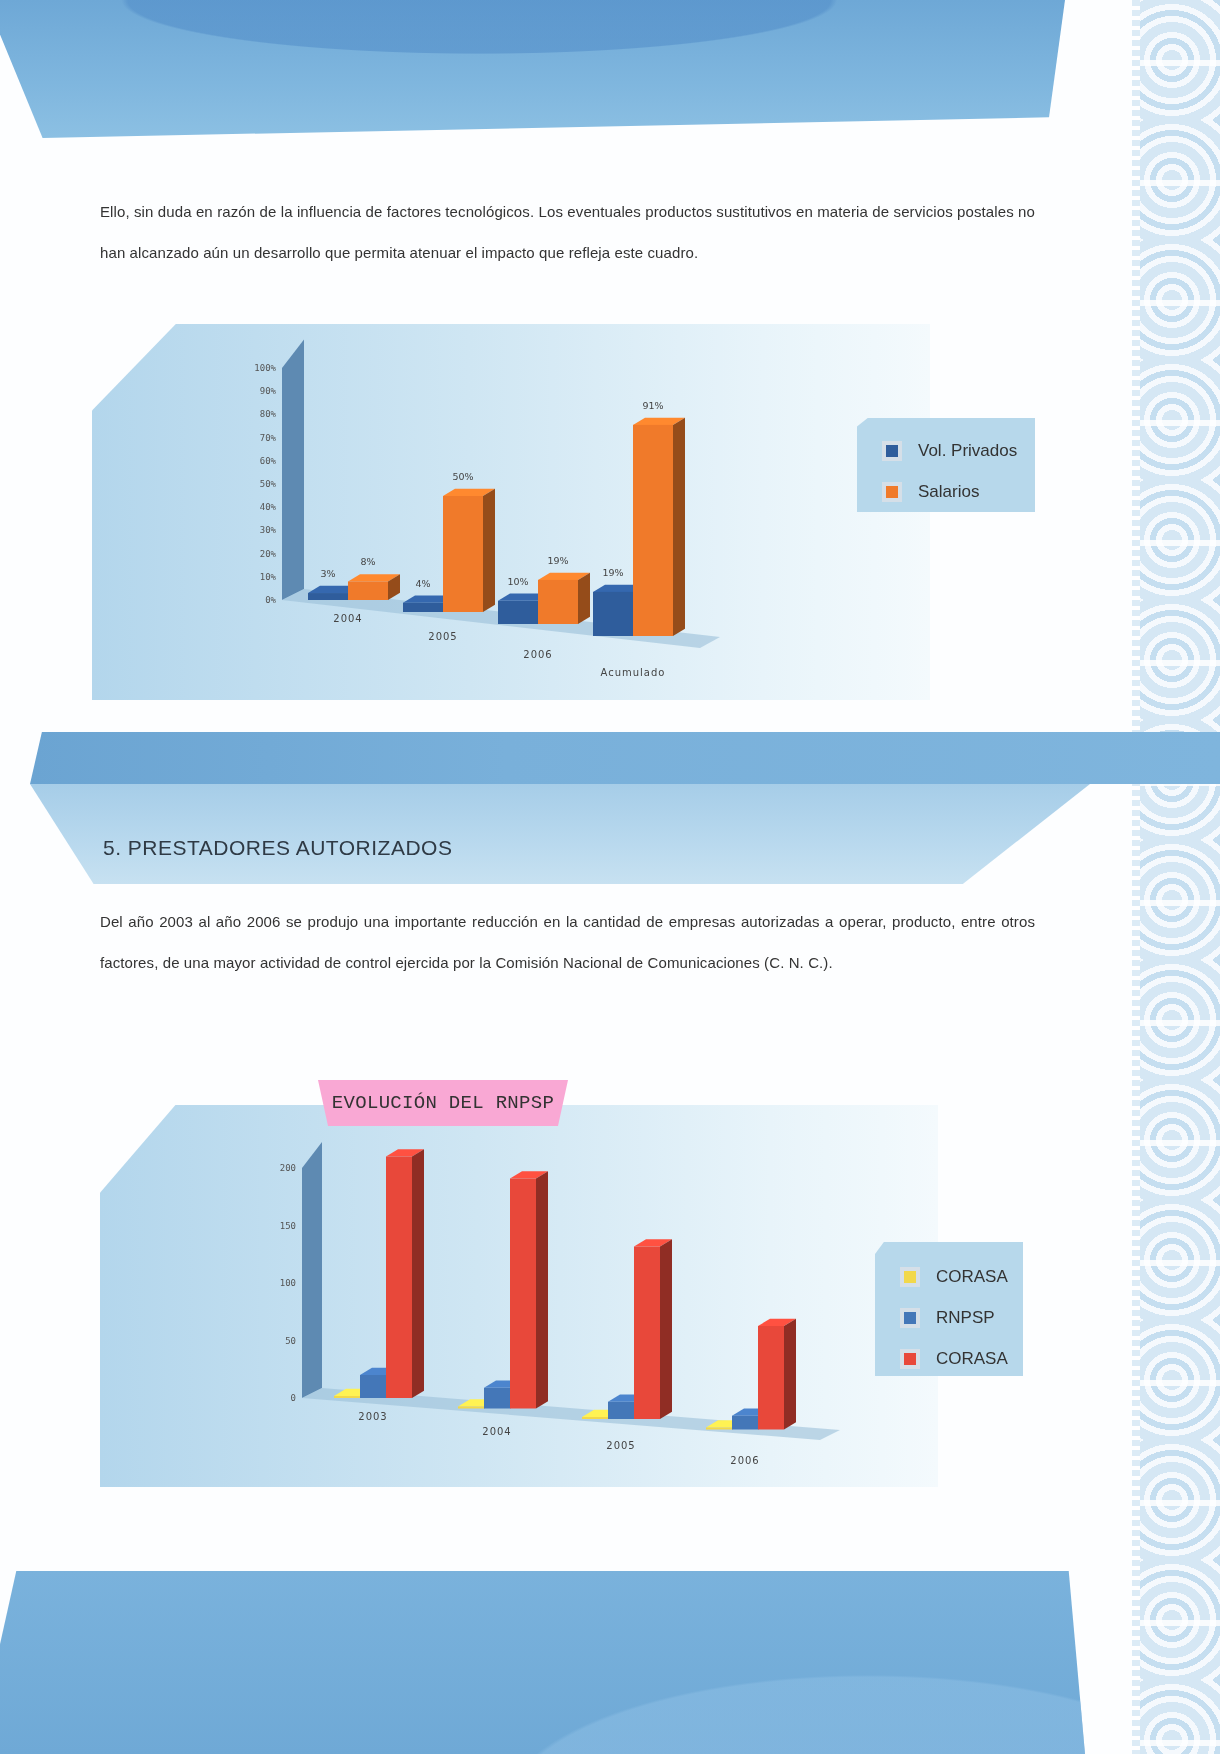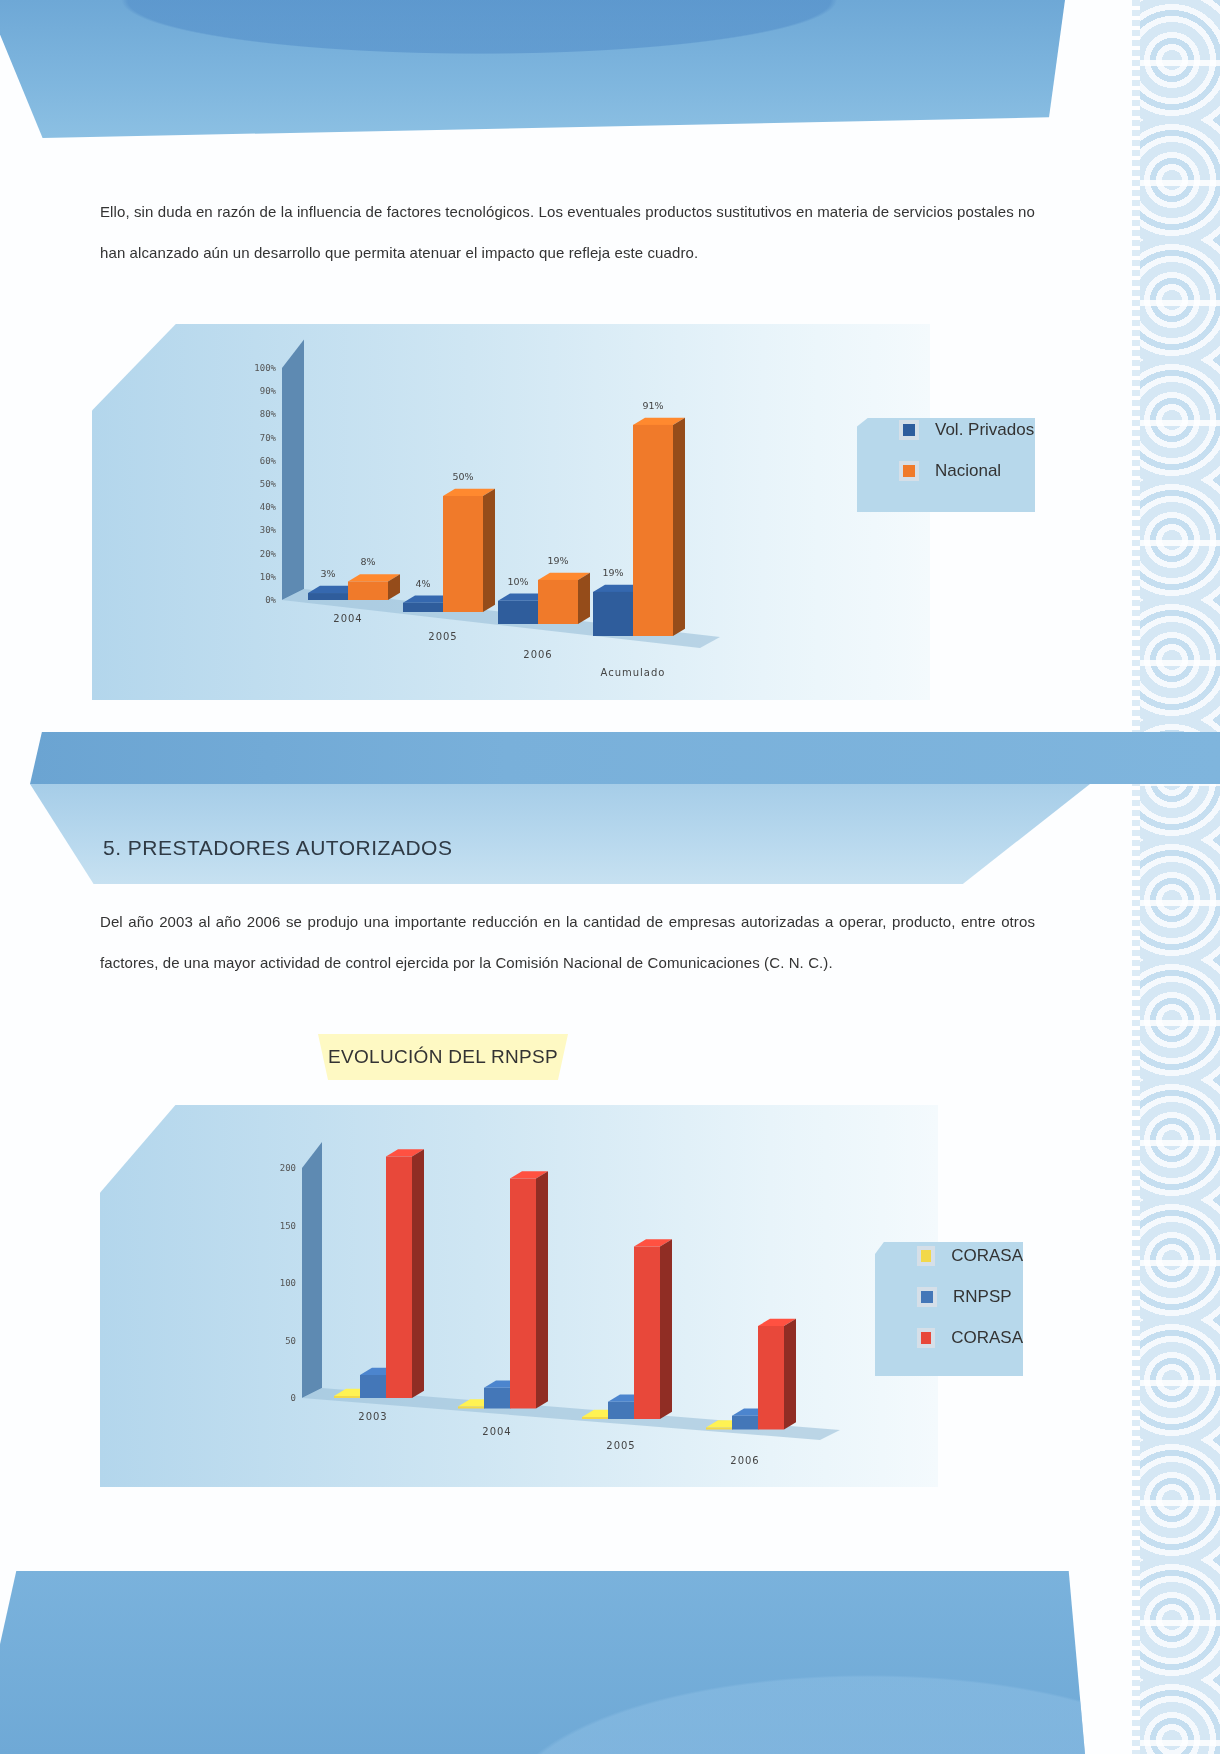--- a/index.html
+++ b/index.html
@@ -45,37 +45,37 @@
     position: absolute; left: 92px; top: 324px; width: 838px; height: 376px;
     background: linear-gradient(90deg, #b3d6ec 0%, #cfe6f3 45%, #e8f4fa 80%, #f4fafd 100%);
     clip-path: polygon(10% 0, 100% 0, 100% 100%, 0 100%, 0 23%);
   }
   .panel2 {
     position: absolute; left: 100px; top: 1105px; width: 838px; height: 382px;
     background: linear-gradient(90deg, #b3d6ec 0%, #cfe6f3 45%, #e8f4fa 80%, #f4fafd 100%);
     clip-path: polygon(9% 0, 100% 0, 100% 100%, 0 100%, 0 23%);
   }
   .chart-title-tab {
-    position: absolute; left: 318px; top: 1034px; width: 250px; height: 46px;
-    background: #fef9c3;
+    position: absolute; left: 318px; top: 1080px; width: 250px; height: 46px;
+    background: #f9a8d4;
     clip-path: polygon(0 0, 100% 0, 96% 100%, 4% 100%);
     display: flex; align-items: center; justify-content: center;
-    font-family: Liberation Sans, sans-serif; font-size: 19px; color: #333; letter-spacing: 0.3px;
+    font-family: Liberation Mono, monospace; font-size: 19px; color: #333; letter-spacing: 0.3px;
   }
   svg.chart { position: absolute; overflow: visible; }
   .tick { font-family: "DejaVu Sans Mono", monospace; font-size: 9px; fill: #555; }
   .cat { font-family: "DejaVu Sans", sans-serif; font-size: 10px; fill: #444; letter-spacing: 1px; }
   .vlabel { font-family: "DejaVu Sans", sans-serif; font-size: 9.5px; fill: #444; }
 
   .legend {
     position: absolute; background: #b7d8eb;
     clip-path: polygon(6% 0, 100% 0, 100% 100%, 0 100%, 0 9%);
     font-family: "Liberation Sans", sans-serif; font-size: 17px; color: #333;
   }
-  .legend .item { display: flex; align-items: flex-start; height: 41px; padding-left: 42px; }
+  .legend .item { display: flex; align-items: flex-end; height: 41px; padding-left: 25px; }
   .legend .sw {
     width: 12px; height: 12px; margin-right: 16px;
     border: 4px solid #d5dfe8; box-sizing: content-box;
   }
   #legend1 { left: 857px; top: 418px; width: 178px; height: 92px; padding-top: 2px; }
   #legend2 { left: 875px; top: 1206px; width: 148px; height: 130px; padding-top: 4px; margin-top: 36px; }
 
   
   .section-band {
     position: absolute; left: 30px; top: 732px; width: 1190px; height: 52px;
@@ -161,21 +161,21 @@
     <text x="393" y="48.879999999999995" text-anchor="middle" class="vlabel">91%</text>
     <text x="373" y="316" text-anchor="middle" class="cat">Acumulado</text>
   </svg>
 <div class="legend" id="legend1">
   <div class="item">
     <span class="sw" style="background:#2f5d9c"></span>
     <span>Vol. Privados</span>
   </div>
   <div class="item">
     <span class="sw" style="background:#f07a2a"></span>
-    <span>Nacional</span>
+    <span>Salarios</span>
   </div>
 </div>
 
 <div class="section-band"></div>
 <div class="section-wedge"></div>
 <div class="section-title">5. PRESTADORES AUTORIZADOS</div>
 
 <p class="para justify" id="para2">Del año 2003 al año 2006 se produjo una importante reducción en la cantidad de empresas autorizadas a operar, producto, entre otros factores, de una mayor actividad de control ejercida por la Comisión Nacional de Comunicaciones (C. N. C.).</p>
 
 <div class="panel2"></div>

